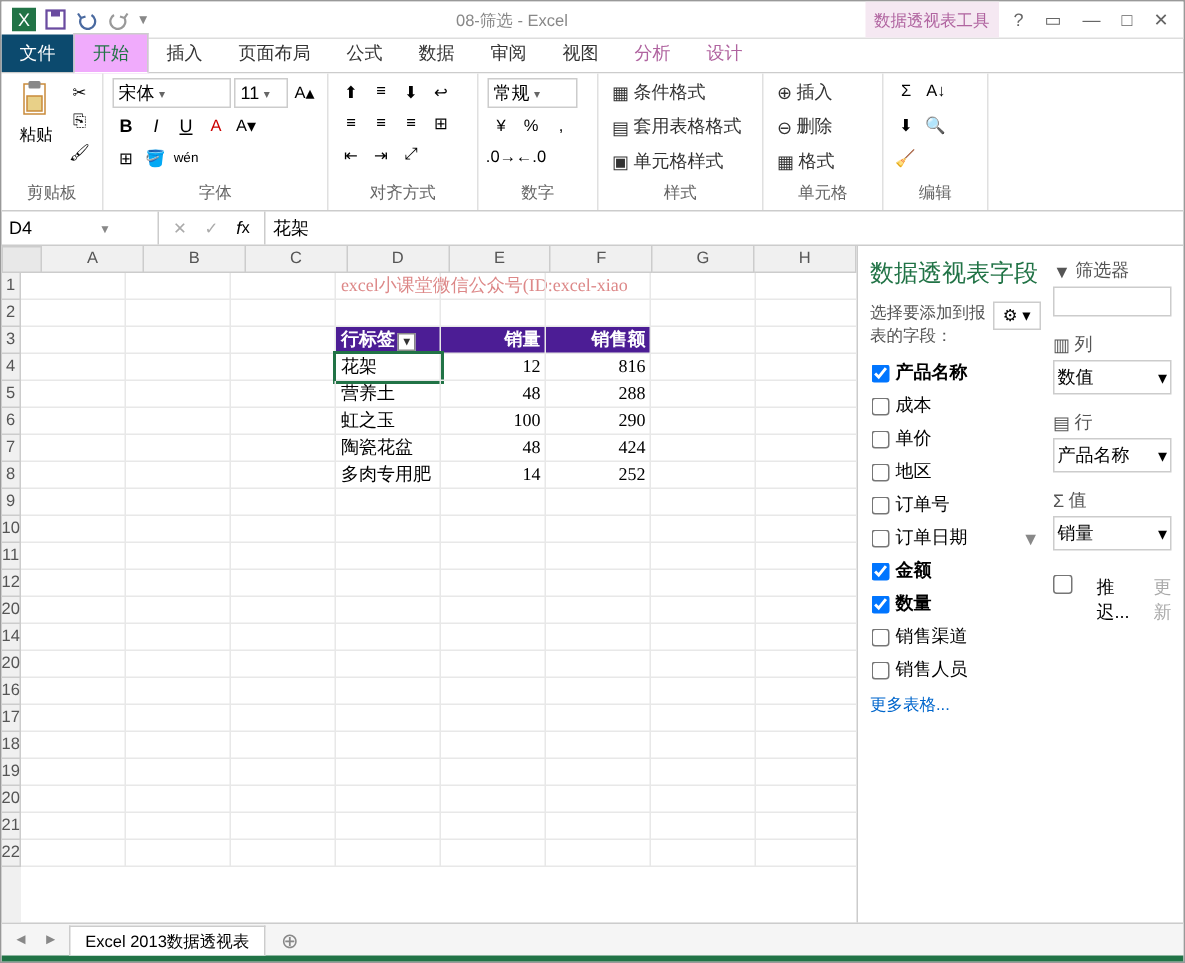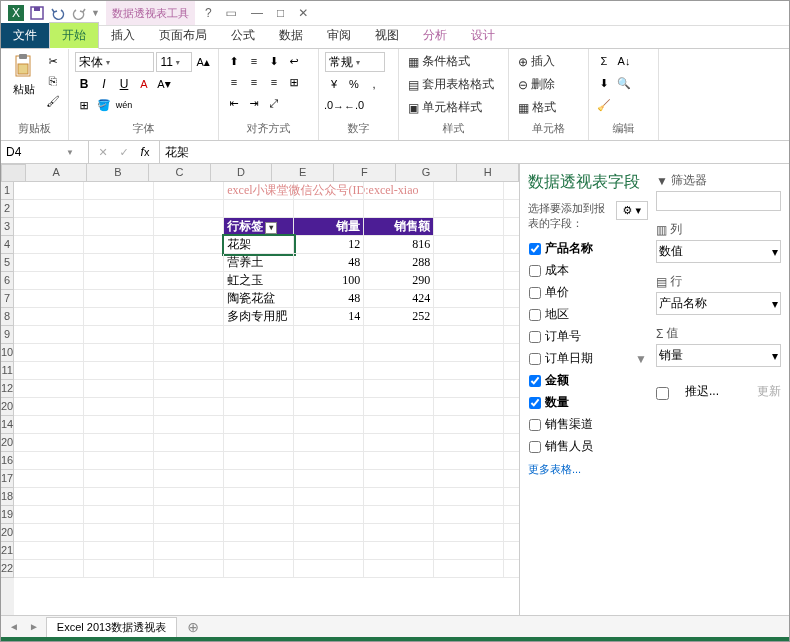--- a/index.html
+++ b/index.html
@@ -6,70 +6,70 @@
 body{background:#fff;width:790px;height:642px;overflow:hidden;border:1px solid #999}
 .titlebar{height:25px;background:#fff;display:flex;align-items:center;border-bottom:1px solid #ddd}
 .titlebar .ql{display:flex;gap:3px;padding:2px 6px;align-items:center}
 .tb-icon{width:18px;height:18px;display:inline-flex;align-items:center;justify-content:center;cursor:pointer}
 .titlebar .title{flex:1;text-align:center;color:#888;font-size:11px}
 .titlebar .tools{color:#b064a0;font-size:11px;padding:0 6px;background:#f5e8f2;height:100%;display:flex;align-items:center}
 .titlebar .winbtns{display:flex;gap:14px;padding:0 10px;color:#666}
 .ribbon-tabs{height:23px;display:flex;align-items:end;border-bottom:1px solid #ccc}
 .rtab{padding:4px 12px;color:#333;cursor:pointer;font-size:12px}
 .rtab.file{background:#0c4a6e;color:#fff}
-.rtab.active{color:#217346;border:1px solid #ccc;border-bottom:1px solid #fff;background:#bef264;margin-bottom:-1px}
+.rtab.active{color:#217346;border:1px solid #ccc;border-bottom:1px solid #fff;background:#f0abfc;margin-bottom:-1px}
 .rtab.tool{color:#b064a0}
 .ribbon{height:92px;background:#fff;display:flex;border-bottom:1px solid #ccc}
 .rgroup{border-right:1px solid #e0e0e0;padding:3px 6px;display:flex;flex-direction:column;justify-content:space-between}
 .rgroup .gbody{display:flex;gap:3px;flex:1}
 .rgroup .glabel{text-align:center;font-size:11px;color:#666;padding:1px}
 .bigbtn{width:38px;display:flex;flex-direction:column;align-items:center;gap:2px;cursor:pointer}
 .bigbtn .ic{width:28px;height:28px}
 .col{display:flex;flex-direction:column;gap:2px}
 .row{display:flex;gap:2px;align-items:center}
 .sbtn{width:18px;height:18px;border:1px solid transparent;display:inline-flex;align-items:center;justify-content:center;cursor:pointer;font-size:11px}
 .combo{border:1px solid #ccc;height:20px;display:flex;align-items:center;padding:0 3px;font-size:11px;background:#fff}
 .combo .dd{margin-left:3px;color:#666;font-size:8px}
 .txtbtn{font-size:11px;color:#333;cursor:pointer;padding:1px 3px;display:flex;align-items:center;gap:3px}
 .formula-bar{height:23px;display:flex;border-bottom:1px solid #ccc}
-.namebox{width:88px;border-right:1px solid #ccc;display:flex;align-items:center;padding:0 5px}
+.namebox{width:105px;border-right:1px solid #ccc;display:flex;align-items:center;padding:0 5px}
 .namebox input{border:none;width:60px;outline:none}
 .fx-btns{display:flex;align-items:center;padding:0 5px;gap:3px;border-right:1px solid #ccc}
 .fx-input{flex:1;padding:0 5px;display:flex;align-items:center}
 .fx-input input{border:none;width:100%;outline:none;font-family:SimSun}
 .content{display:flex;height:451px}
 .grid-area{flex:1;display:flex;flex-direction:column;overflow:hidden}
 .colhdr{display:flex;height:18px;background:#f0f0f0}
 .corner{width:28px;border:1px solid #ccc;background:#e8e8e8}
 .ch{width:70px;border-right:1px solid #ccc;border-bottom:1px solid #ccc;text-align:center;color:#555;font-size:11px;line-height:17px}
 .gridbody{display:flex;flex:1;overflow:hidden}
 .rowhdrs{width:28px;background:#f0f0f0}
 .rh{height:18px;border-right:1px solid #ccc;border-bottom:1px solid #ccc;text-align:center;color:#555;font-size:11px;line-height:17px}
 .cells{position:relative;flex:1}
 .crow{display:flex;height:18px}
 .cell{width:70px;border-right:1px solid #e8e8e8;border-bottom:1px solid #e8e8e8;padding:0 3px;font-size:12px;font-family:SimSun;line-height:17px;overflow:hidden;white-space:nowrap}
 .cell.r{text-align:right}
 .orange-hdr{background:#4c1d95;color:#fff;font-weight:bold}
 .watermark{color:#d88;font-family:SimSun}
 .filter-btn{display:inline-block;width:12px;height:12px;background:#fff;border:1px solid #888;margin-left:2px;font-size:8px;text-align:center;line-height:10px;color:#333}
-.pivotpane{width:270px;border-left:1px solid #ccc;padding:8px;display:flex;gap:8px}
+.pivotpane{width:218px;border-left:1px solid #ccc;padding:8px;display:flex;gap:8px}
 .pp-left{width:120px;display:flex;flex-direction:column}
 .pp-right{flex:1;display:flex;flex-direction:column;gap:6px}
 .pp-title{color:#217346;font-size:16px;margin-bottom:8px}
 .pp-sub{font-size:11px;color:#555;margin-bottom:4px}
 .gear{border:1px solid #ccc;padding:2px 6px;font-size:11px}
 .fldlist{display:flex;flex-direction:column;gap:3px;margin-top:4px}
 .fld{display:flex;align-items:center;gap:4px;font-size:11px;padding:1px}
 .fld input{width:12px;height:12px}
 .fld.bold{font-weight:bold}
 .more{color:#0066cc;font-size:11px;margin-top:6px;cursor:pointer}
 .area-sec{margin-bottom:4px}
 .area-lbl{font-size:11px;color:#555;display:flex;align-items:center;gap:3px}
 .area-box{border:1px solid #ccc;min-height:20px;margin-top:2px;padding:2px;font-size:11px;background:#fff;display:flex;align-items:center;justify-content:space-between}
-.defer{display:flex;align-items:flex-end;gap:16px;font-size:11px;margin-top:6px}
+.defer{display:flex;align-items:flex-start;gap:16px;font-size:11px;margin-top:6px}
 .sheettabs{height:22px;border-top:1px solid #ccc;display:flex;align-items:center;padding:0 5px;gap:4px;background:#f5f5f5}
 .navbtn{color:#888;cursor:pointer;font-size:10px;padding:0 3px}
 .stab{background:#fff;border:1px solid #ccc;border-bottom:none;padding:2px 10px;font-size:11px}
 .addtab{color:#888;cursor:pointer;padding:0 6px;font-size:14px}
 .statusbar{height:20px;background:#217346;color:#fff;display:flex;align-items:center;padding:0 8px;font-size:11px}
 svg{display:block}
 </style>
 </head>
 <body>
 
@@ -92,20 +92,21 @@
           <path d="M10 4 A5 5 0 1 1 3 6 M3 6 L1 3 M3 6 L6 5" fill="none" stroke="#4a6aa0" stroke-width="1.5"></path>
         </svg>
       </span>
     <span class="tb-icon">
         <svg width="14" height="14">
           <path d="M4 4 A5 5 0 1 0 11 6 M11 6 L13 3 M11 6 L8 5" fill="none" stroke="#999" stroke-width="1.5"></path>
         </svg>
       </span>
     <span style="color:#888;font-size:9px">▼</span>
   </div>
+  <div class="title">08-筛选 - Excel</div>
   <div class="tools">数据透视表工具</div>
   <div class="winbtns">
     <span>?</span>
     <span>▭</span>
     <span>—</span>
     <span>□</span>
     <span>✕</span>
   </div>
 </div>
 

